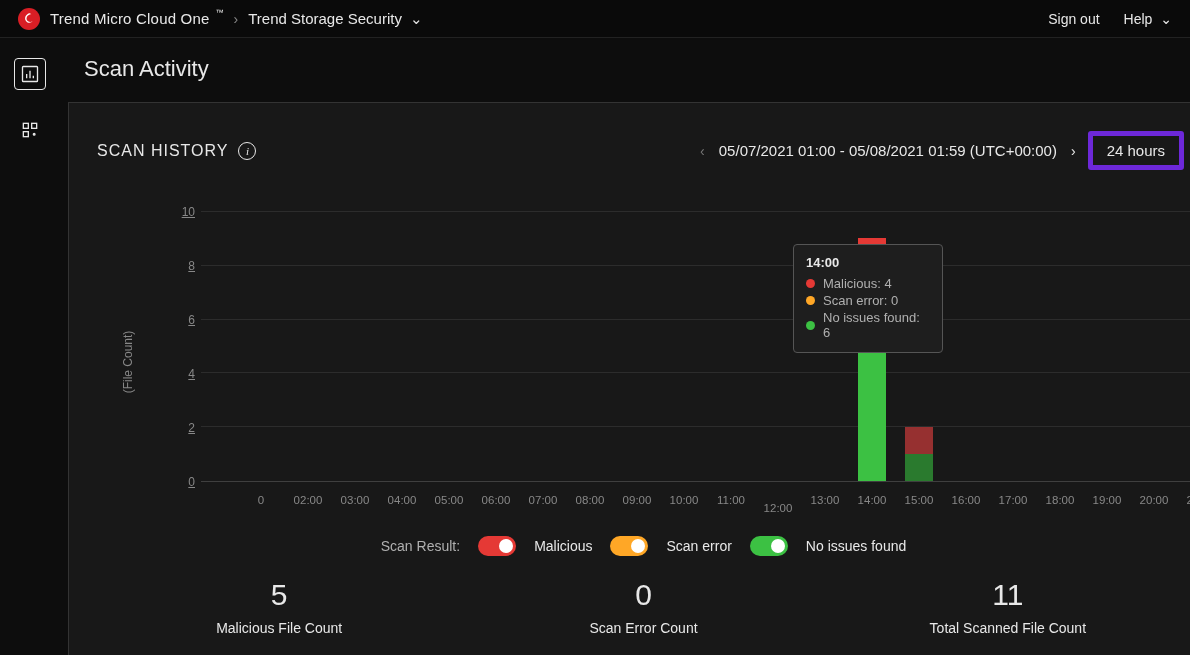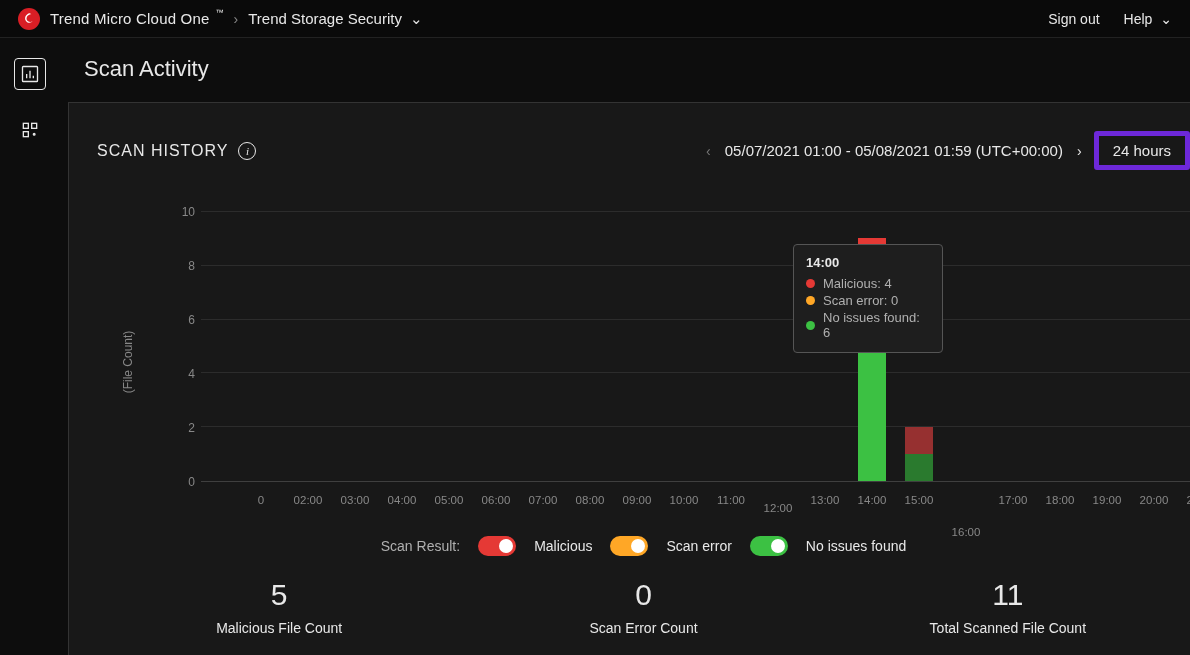--- a/index.html
+++ b/index.html
@@ -33,36 +33,36 @@
   
   .app-body{display:flex;height:calc(100% - 38px);}
   .sidebar{width:60px;background:#0d0d0d;padding-top:20px;display:flex;flex-direction:column;align-items:center;gap:24px;}
   .side-btn{width:32px;height:32px;display:flex;align-items:center;justify-content:center;cursor:pointer;border-radius:4px;}
   .side-btn.active{border:1px solid var(--fg);}
   .side-btn svg{width:20px;height:20px;fill:none;stroke:var(--fg);stroke-width:1.6;}
   .main{flex:1;display:flex;flex-direction:column;}
   .page-title{font-size:22px;font-weight:400;padding:18px 24px 20px 24px;}
   .panel{flex:1;border-top:1px solid #333;border-left:1px solid #333;margin-left:8px;
     background:var(--bg2);padding:28px 0 0 28px;overflow:hidden;}
-  .panel-head{display:flex;align-items:center;padding-right:0;text-align:center;}
+  .panel-head{display:flex;align-items:center;padding-right:6px;text-align:center;}
   .panel-title{font-size:16px;letter-spacing:1px;font-weight:400;}
   .info-icon{margin-left:10px;cursor:pointer;width:18px;height:18px;border:1.5px solid var(--fg);border-radius:50%;
     display:inline-flex;align-items:center;justify-content:center;font-family:Georgia,serif;font-style:italic;font-size:11px;}
   .head-spacer{flex:1;}
   .range-nav{display:flex;align-items:center;gap:14px;margin-right:12px;}
   .range-arrow{cursor:pointer;font-size:14px;color:#777;}
   .range-arrow.enabled{color:var(--fg);}
   .range-text{font-size:15px;}
   .range-sel{border:5px solid #6d28d9;border-radius:3px;padding:6px 14px;font-size:15px;cursor:pointer;}
   
   .chart-wrap{position:relative;margin-top:42px;height:300px;padding-left:104px;padding-right:0;}
   .ylabel{position:absolute;left:10px;top:50%;transform:translate(-10px,-50%) rotate(-90deg);
     transform-origin:center;color:var(--axis);font-size:12px;}
   .yaxis{position:absolute;left:68px;top:0;bottom:30px;width:30px;}
-  .ytick{position:absolute;right:0;transform:translateY(50%);font-size:12px;color:var(--axis);text-align:right;width:100%;}
+  .ytick{position:absolute;right:0;transform:translateY(50%);font-size:12px;color:var(--axis);text-align:right;width:100%;text-decoration:underline;}
   .plot{position:absolute;left:104px;right:0;top:0;bottom:30px;border-bottom:1px solid var(--border);}
   .grid-line{position:absolute;left:0;right:0;border-top:1px solid #2c2c2c;}
   .stack{position:absolute;bottom:0;width:28px;display:flex;flex-direction:column-reverse;}
   .stack .seg-green{background:var(--green);}
   .stack .seg-red{background:var(--red);}
   .stack.dark .seg-green{background:#2a7a2e;}
   .stack.dark .seg-red{background:#963030;}
   .xaxis{position:absolute;left:104px;right:0;bottom:0;height:24px;}
   .xtick{position:absolute;top:6px;font-size:11.5px;color:var(--axis);transform:translateX(-50%);}
   
@@ -180,21 +180,21 @@
             <div class="xtick" style="left: 295px;">06:00</div>
             <div class="xtick" style="left: 342px;">07:00</div>
             <div class="xtick" style="left: 389px;">08:00</div>
             <div class="xtick" style="left: 436px;">09:00</div>
             <div class="xtick" style="left: 483px;">10:00</div>
             <div class="xtick" style="left: 530px;">11:00</div>
             <div class="xtick" style="left: 577px; margin-top: 8px;">12:00</div>
             <div class="xtick" style="left: 624px;">13:00</div>
             <div class="xtick" style="left: 671px;">14:00</div>
             <div class="xtick" style="left: 718px;">15:00</div>
-            <div class="xtick" style="left: 765px; margin-top: 32px;">16:00</div>
+            <div class="xtick" style="left: 765px;">16:00</div>
             <div class="xtick" style="left: 812px;">17:00</div>
             <div class="xtick" style="left: 859px;">18:00</div>
             <div class="xtick" style="left: 906px;">19:00</div>
             <div class="xtick" style="left: 953px;">20:00</div>
             <div class="xtick" style="left: 1000px;">21:00</div>
           </div>
 
         <div class="tooltip" style="left:696px; top:32px;">
           <div class="tt-title">14:00</div>
           <div class="tt-row">

